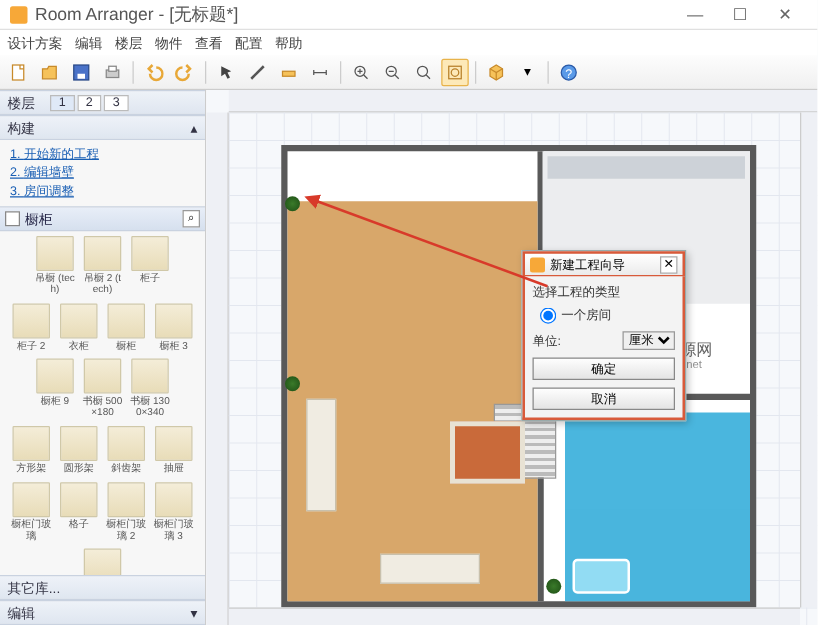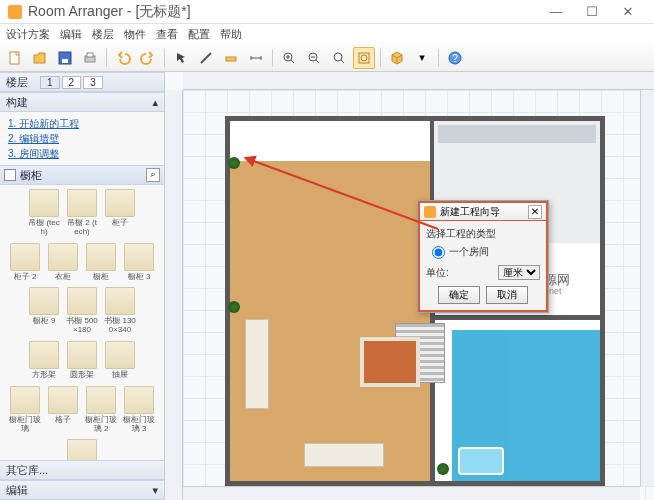--- a/index.html
+++ b/index.html
@@ -54,21 +54,21 @@
 .dialog { position: absolute; top: 128px; left: 252px; width: 132px; background: #f3f3f3; border: 1px solid #9aa; box-shadow: 2px 2px 6px rgba(0,0,0,.25); z-index: 15; }
 .dlg-t { height: 20px; background: linear-gradient(#fff,#ebebeb); border: 2px solid #d85a3a; border-bottom-width: 1px; display: flex; align-items: center; padding: 0 4px; font-size: 10px; }
 .dlg-t .ic { width: 12px; height: 12px; background: #f7a838; margin-right: 4px; border-radius: 2px; }
 .dlg-t .x { margin-left: auto; border: 1px solid #aaa; width: 14px; height: 14px; text-align: center; line-height: 12px; font-size: 10px; cursor: pointer; background: #fff; }
 .dlg-b { border: 2px solid #d85a3a; border-top: none; padding: 6px; font-size: 10px; color: #333; }
 .dlg-b .lbl { margin-bottom: 4px; }
 .rrow { display: flex; align-items: center; gap: 4px; margin: 2px 0 2px 6px; }
 .rrow input { margin: 0; }
 .unitrow { display: flex; align-items: center; gap: 4px; margin: 6px 0; justify-content: space-between; }
 .unitrow select { font-size: 10px; border: 1px solid #999; }
-.btnrow { display: flex; gap: 6px; justify-content: center; margin-top: 4px; }
+.btnrow { display: flex; gap: 6px; justify-content: center; margin-top: 4px; flex-direction: column; }
 .btnrow button { font-size: 10px; padding: 1px 10px; border: 1px solid #888; background: linear-gradient(#fefefe,#e4e4e4); cursor: pointer; }
 .watermark { position: absolute; top: 200px; left: 308px; display: flex; align-items: center; gap: 6px; z-index: 12; opacity: .92; }
 .wm-logo { width: 26px; height: 26px; background: #7fc24a; border-radius: 4px; display: flex; align-items: center; justify-content: center; color: #fff; font-weight: bold; font-size: 14px; }
 .wm-txt { font-size: 13px; color: #555; line-height: 1.1; }
 .wm-txt .s { font-size: 9px; color: #888; }
 .scroll-h { position: absolute; bottom: 0; left: 18px; right: 14px; height: 14px; background: #eef0f5; border-top: 1px solid #ccc; }
 .scroll-v { position: absolute; top: 18px; right: 0; bottom: 14px; width: 14px; background: #eef0f5; border-left: 1px solid #ccc; }
 </style>
 </head>
 <body>
@@ -268,20 +268,24 @@
           <div class="gitem">
             <div class="gthumb"></div>
             <div class="glabel">方形架</div>
           </div>
           <div class="gitem">
             <div class="gthumb"></div>
             <div class="glabel">圆形架</div>
           </div>
           <div class="gitem">
             <div class="gthumb"></div>
+            <div class="glabel">斜齿架</div>
+          </div>
+          <div class="gitem">
+            <div class="gthumb"></div>
             <div class="glabel">抽屉</div>
           </div>
         </div>
         <div class="grow">
           <div class="gitem">
             <div class="gthumb"></div>
             <div class="glabel">橱柜门玻璃</div>
           </div>
           <div class="gitem">
             <div class="gthumb"></div>

